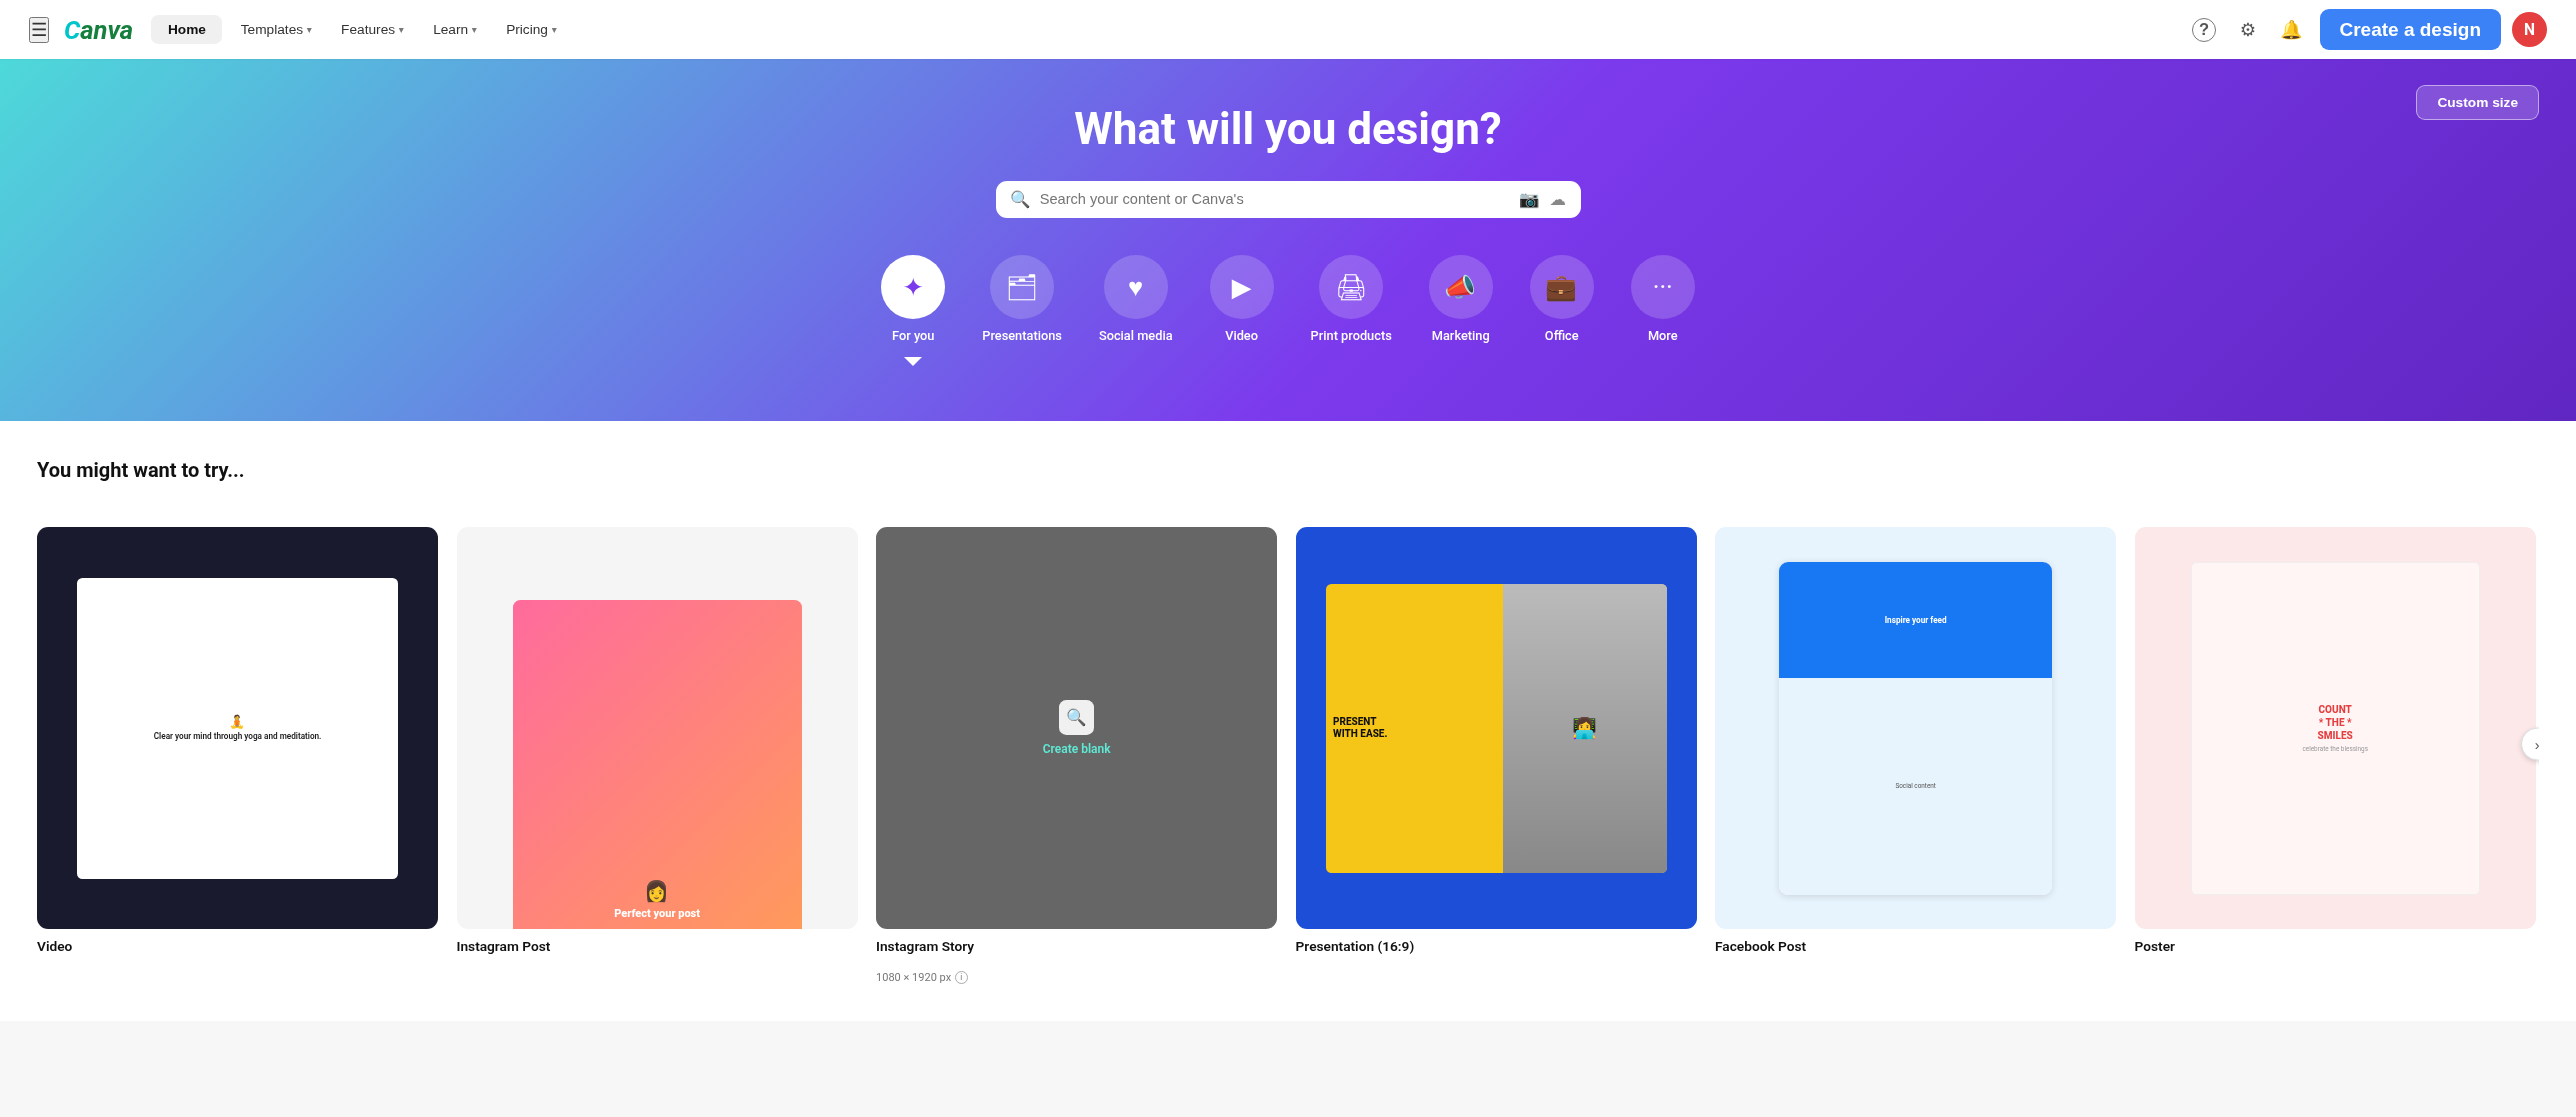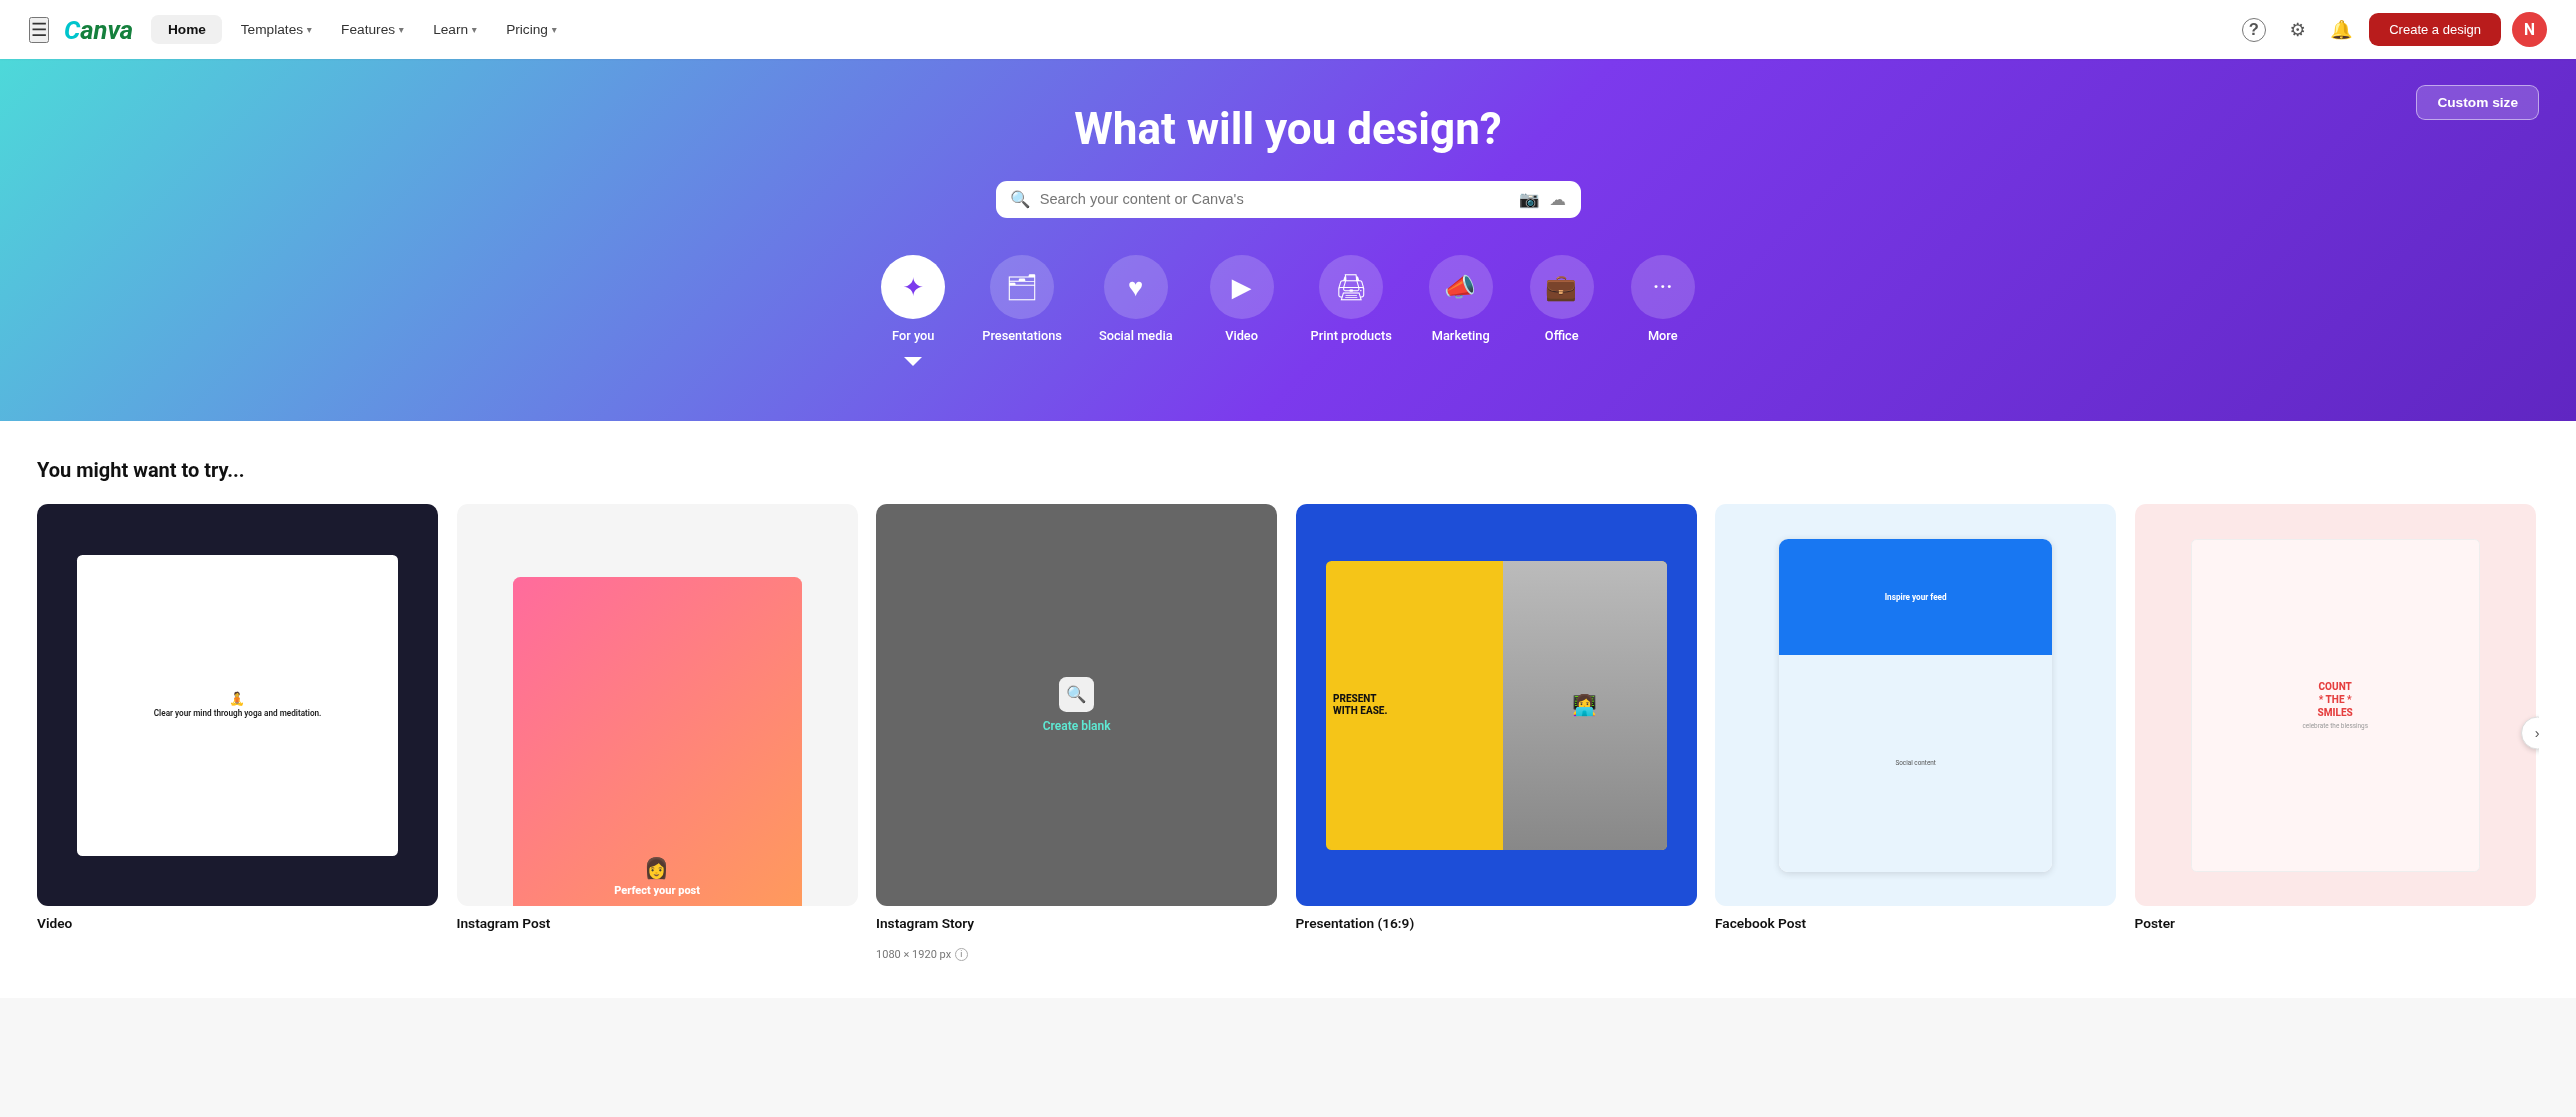--- a/index.html
+++ b/index.html
@@ -23,22 +23,22 @@
       background: none; border: none; padding: 7.3px 12.8px; font-size: 13.7px;
       color: #333; cursor: pointer; border-radius: 7.3px; display: flex; align-items: center; gap: 3.7px;
     }
     .nav-link .chevron { font-size: 10px; color: #777; }
     .nav-right { margin-left: auto; display: flex; align-items: center; gap: 11px; }
     .nav-icon-btn {
       background: none; border: none; font-size: 18.3px; cursor: pointer; color: #555;
       width: 33px; height: 33px; display: flex; align-items: center; justify-content: center; border-radius: 50%;
     }
     .nav-create-btn {
-      background: #b91c1c; color: #fff; border: none; padding: 9.1px 20px;
-      border-radius: 9.1px; font-size: 13px; font-weight: 400; cursor: pointer;
+      background: #3b82f6; color: #fff; border: none; padding: 9.1px 20px;
+      border-radius: 9.1px; font-size: 19px; font-weight: 700; cursor: pointer;
     }
     .nav-avatar {
       width: 35px; height: 35px; border-radius: 50%; background: #e53e3e;
       color: #fff; font-size: 15.6px; font-weight: 700; display: flex; align-items: center; justify-content: center; cursor: pointer;
     }
 
     
     .hero {
       background: linear-gradient(135deg, #4dd9d9 0%, #7c3aed 55%, #6026c2 100%);
       padding: 44px 29px 55px; position: relative; text-align: center;
@@ -87,21 +87,21 @@
     .main-content { background: #fff; padding: 37px 37px 37px; }
     .section-title { font-size: 20px; font-weight: 700; color: #111; margin-bottom: 22px; }
 
     
     .cards-row { display: flex; gap: 18.3px; overflow: hidden; position: relative; }
     .card {
       flex: 0 0 calc(16.66% - 15.6px); min-width: 0; cursor: pointer;
     }
     .card-thumb {
       width: 100%; aspect-ratio: 1; border-radius: 11px; overflow: hidden;
-      background: #eee; position: relative; display: flex; align-items: center; justify-content: center;
+      background: #eee; position: relative; display: flex; align-items: center; justify-content: center; margin-top: 23px;
     }
     .card-label { margin-top: 9.1px; font-size: 13.7px; font-weight: 600; color: #111; }
     .card-sublabel { font-size: 11px; color: #777; margin-top: 17px; display: flex; align-items: center; gap: 3.7px; }
 
     
     .cards-arrow {
       position: absolute; right: -14.6px; top: 50%; transform: translateY(-50%);
       background: #fff; border: 0.9px solid #ddd; border-radius: 50%; width: 33px; height: 33px;
       display: flex; align-items: center; justify-content: center; cursor: pointer; box-shadow: 0 1.8px 5.5px rgba(0,0,0,0.15); font-size: 14.6px; color: #555;
     }

